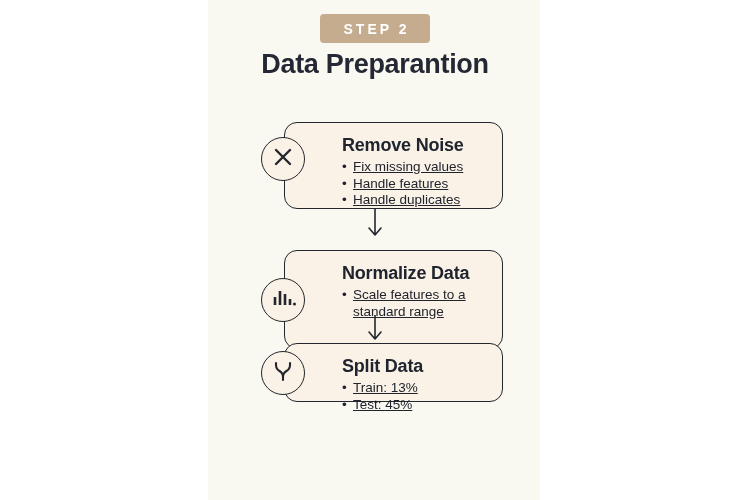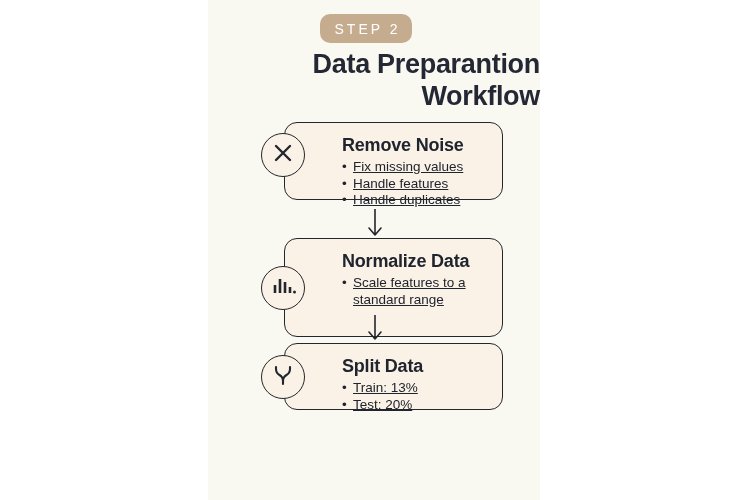--- a/index.html
+++ b/index.html
@@ -13,54 +13,54 @@
   }
   .card {
     position: absolute;
     left: 208px; top: 0;
     width: 332px; height: 500px;
     background: #f9f8f1;
   }
   .badge {
     position: absolute;
     left: 320px; top: 14px;
-    width: 92px; height: 29px;
+    width: 110px; height: 29px;
     background: #c6ac8f;
-    border-radius: 10px;
+    border-radius: 4px;
     color: #ffffff;
     font-size: 14px;
-    font-weight: normal;
+    font-weight: bold;
     letter-spacing: 3px;
     display: flex;
     align-items: center;
     justify-content: center;
     text-indent: 3px; 
   }
   .title {
     position: absolute;
     left: 210px; top: 48px;
     width: 330px;
-    text-align: right;
+    text-align: center;
     font-size: 27px;
     line-height: 32px;
     font-weight: bold;
     color: #242834;
     letter-spacing: -0.3px;
   }
   .stepbox {
     position: absolute;
     left: 284px;
     width: 219px;
     background: #faf2e6;
     border: 1.6px solid #23262d;
     border-radius: 13px;
   }
-  .box-1 { top: 122px; height: 78px; }
-  .box-2 { top: 238px; height: 99px; }
-  .box-3 { top: 343px; height: 67px; }
+  .box-1 { top: 122px; height: 87px; }
+  .box-2 { top: 250px; height: 99px; }
+  .box-3 { top: 343px; height: 59px; }
   .icon-circle {
     position: absolute;
     left: -24px; top: 50%;
     transform: translateY(-50%);
     width: 44px; height: 44px;
     border-radius: 50%;
     background: #faf2e6;
     border: 1.6px solid #23262d;
     display: flex;
     align-items: center;
@@ -100,21 +100,20 @@
 <body>
 
 <div class="card"></div>
 
 <div class="badge">
   <span>STEP 2</span>
 </div>
 
 <div class="title">
   <div>Data Preparantion</div>
-  <div>Workflow</div>
 </div>
 
 <div class="stepbox box-1">
   <div class="icon-circle">
     <span>
       <svg width="30" height="30" viewBox="0 0 30 30">
         <path d="M8,8 L22,22 M22,8 L8,22" stroke="#23262d" stroke-width="2.4" stroke-linecap="round" fill="none"></path>
       </svg>
     </span>
   </div>
@@ -182,17 +181,17 @@
   </div>
   <div class="box-content">
     <div class="box-title">Split Data</div>
     <div class="bullets">
       <div class="bullet-row">
         <span class="bullet-marker">•</span>
         <span class="bullet-text">Train: 13%</span>
       </div>
       <div class="bullet-row">
         <span class="bullet-marker">•</span>
-        <span class="bullet-text">Test: 20%</span>
+        <span class="bullet-text">Test: 45%</span>
       </div>
     </div>
   </div>
 </div>
 
 </body></html>

